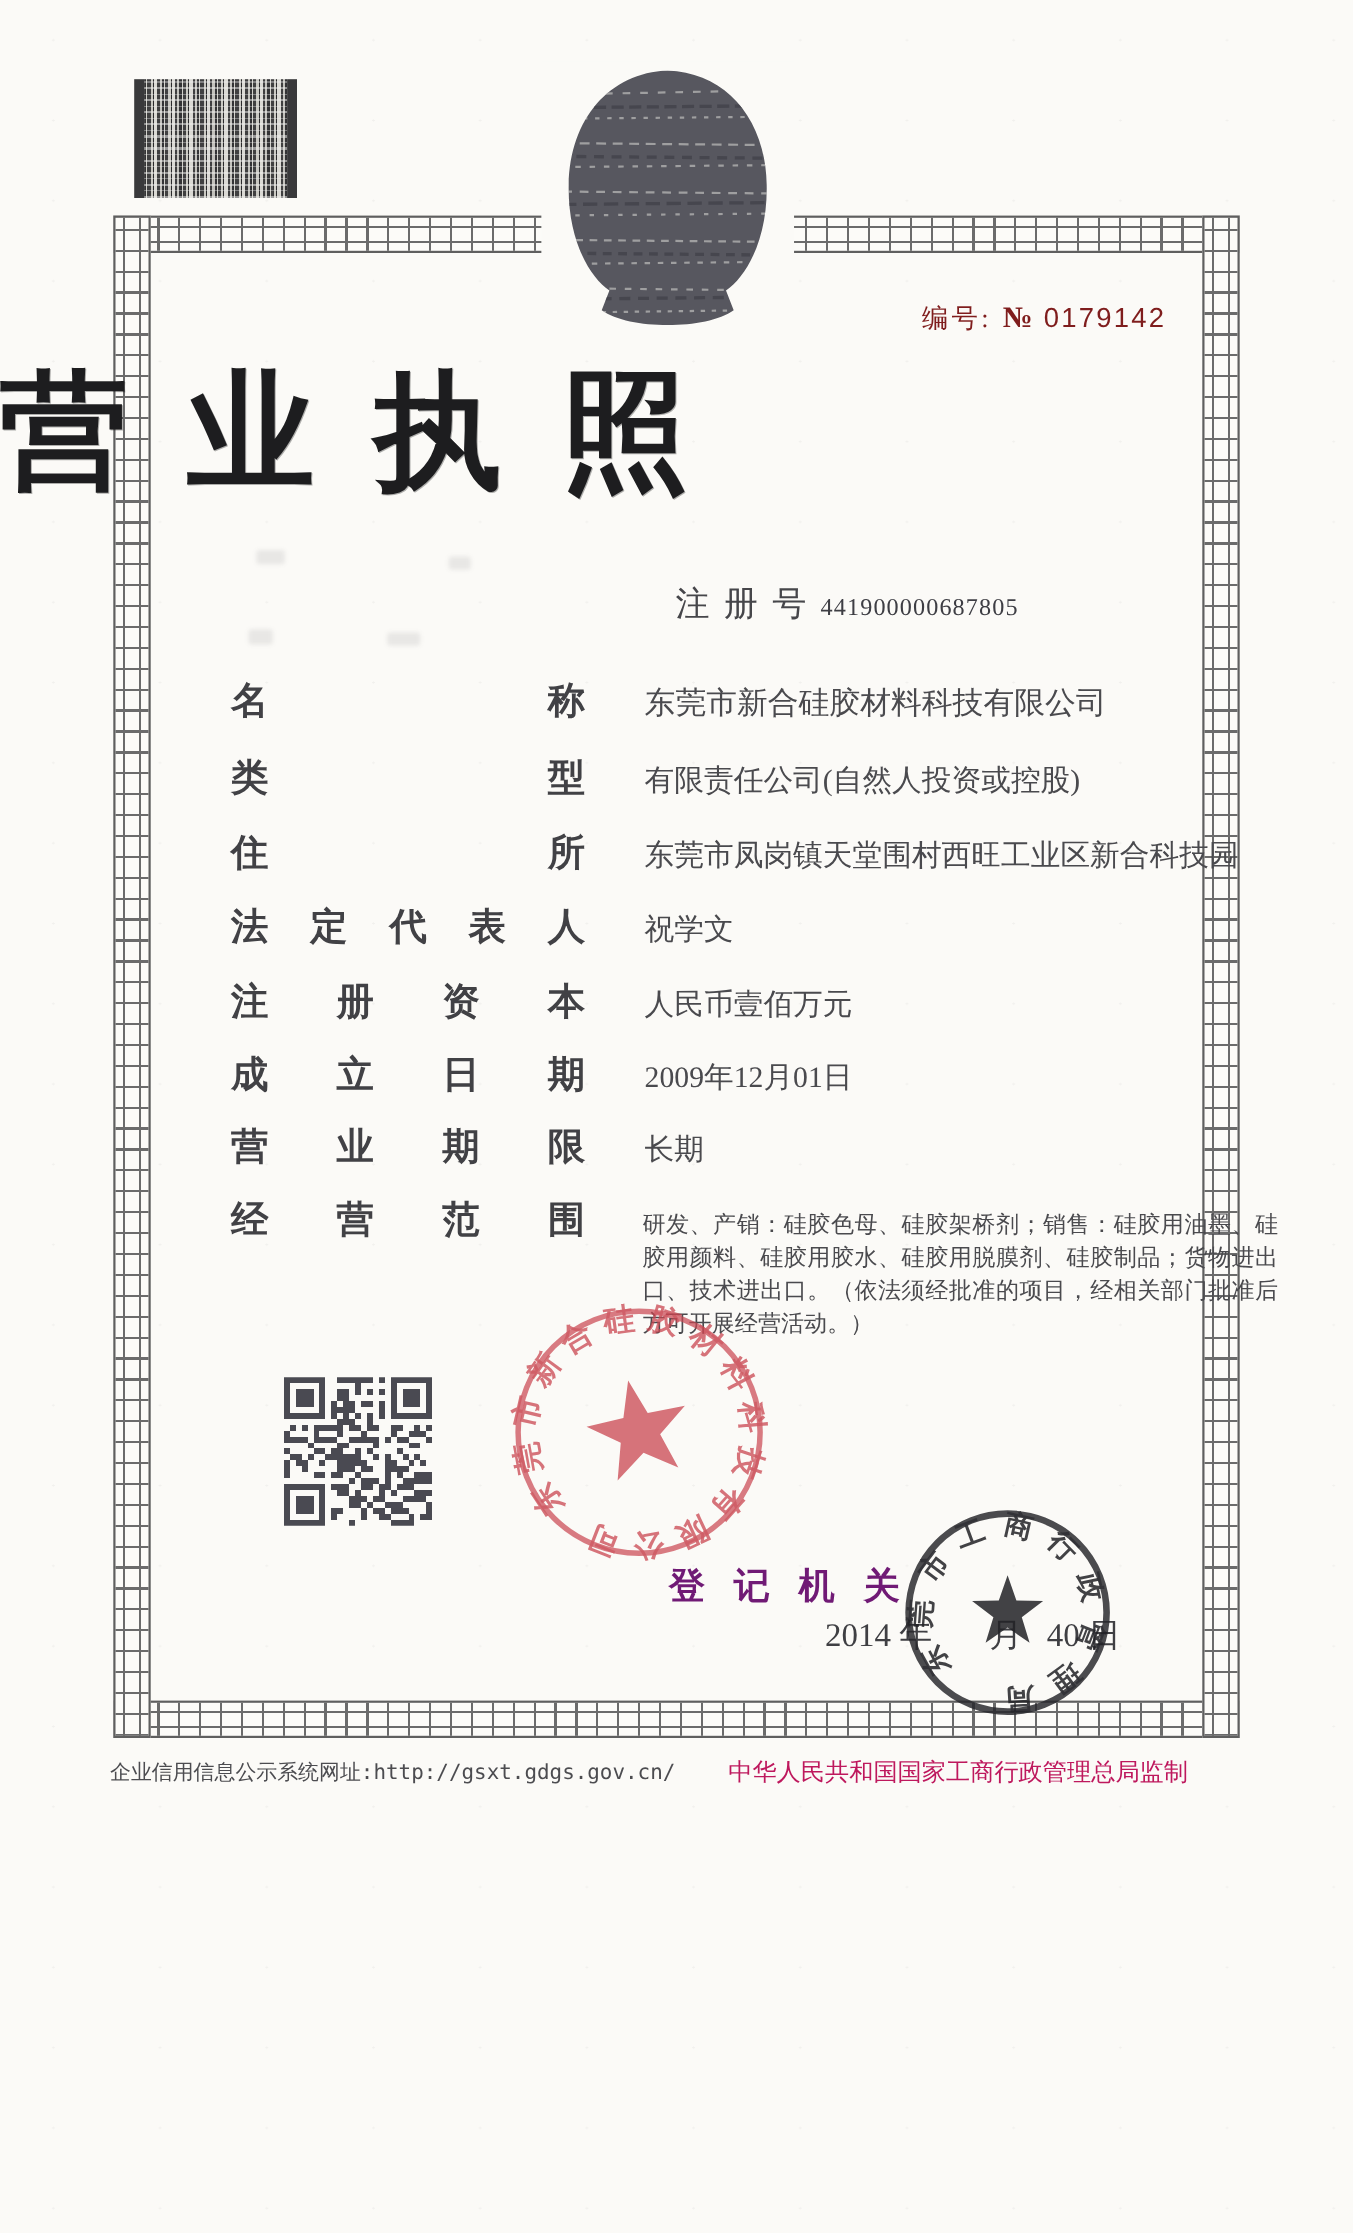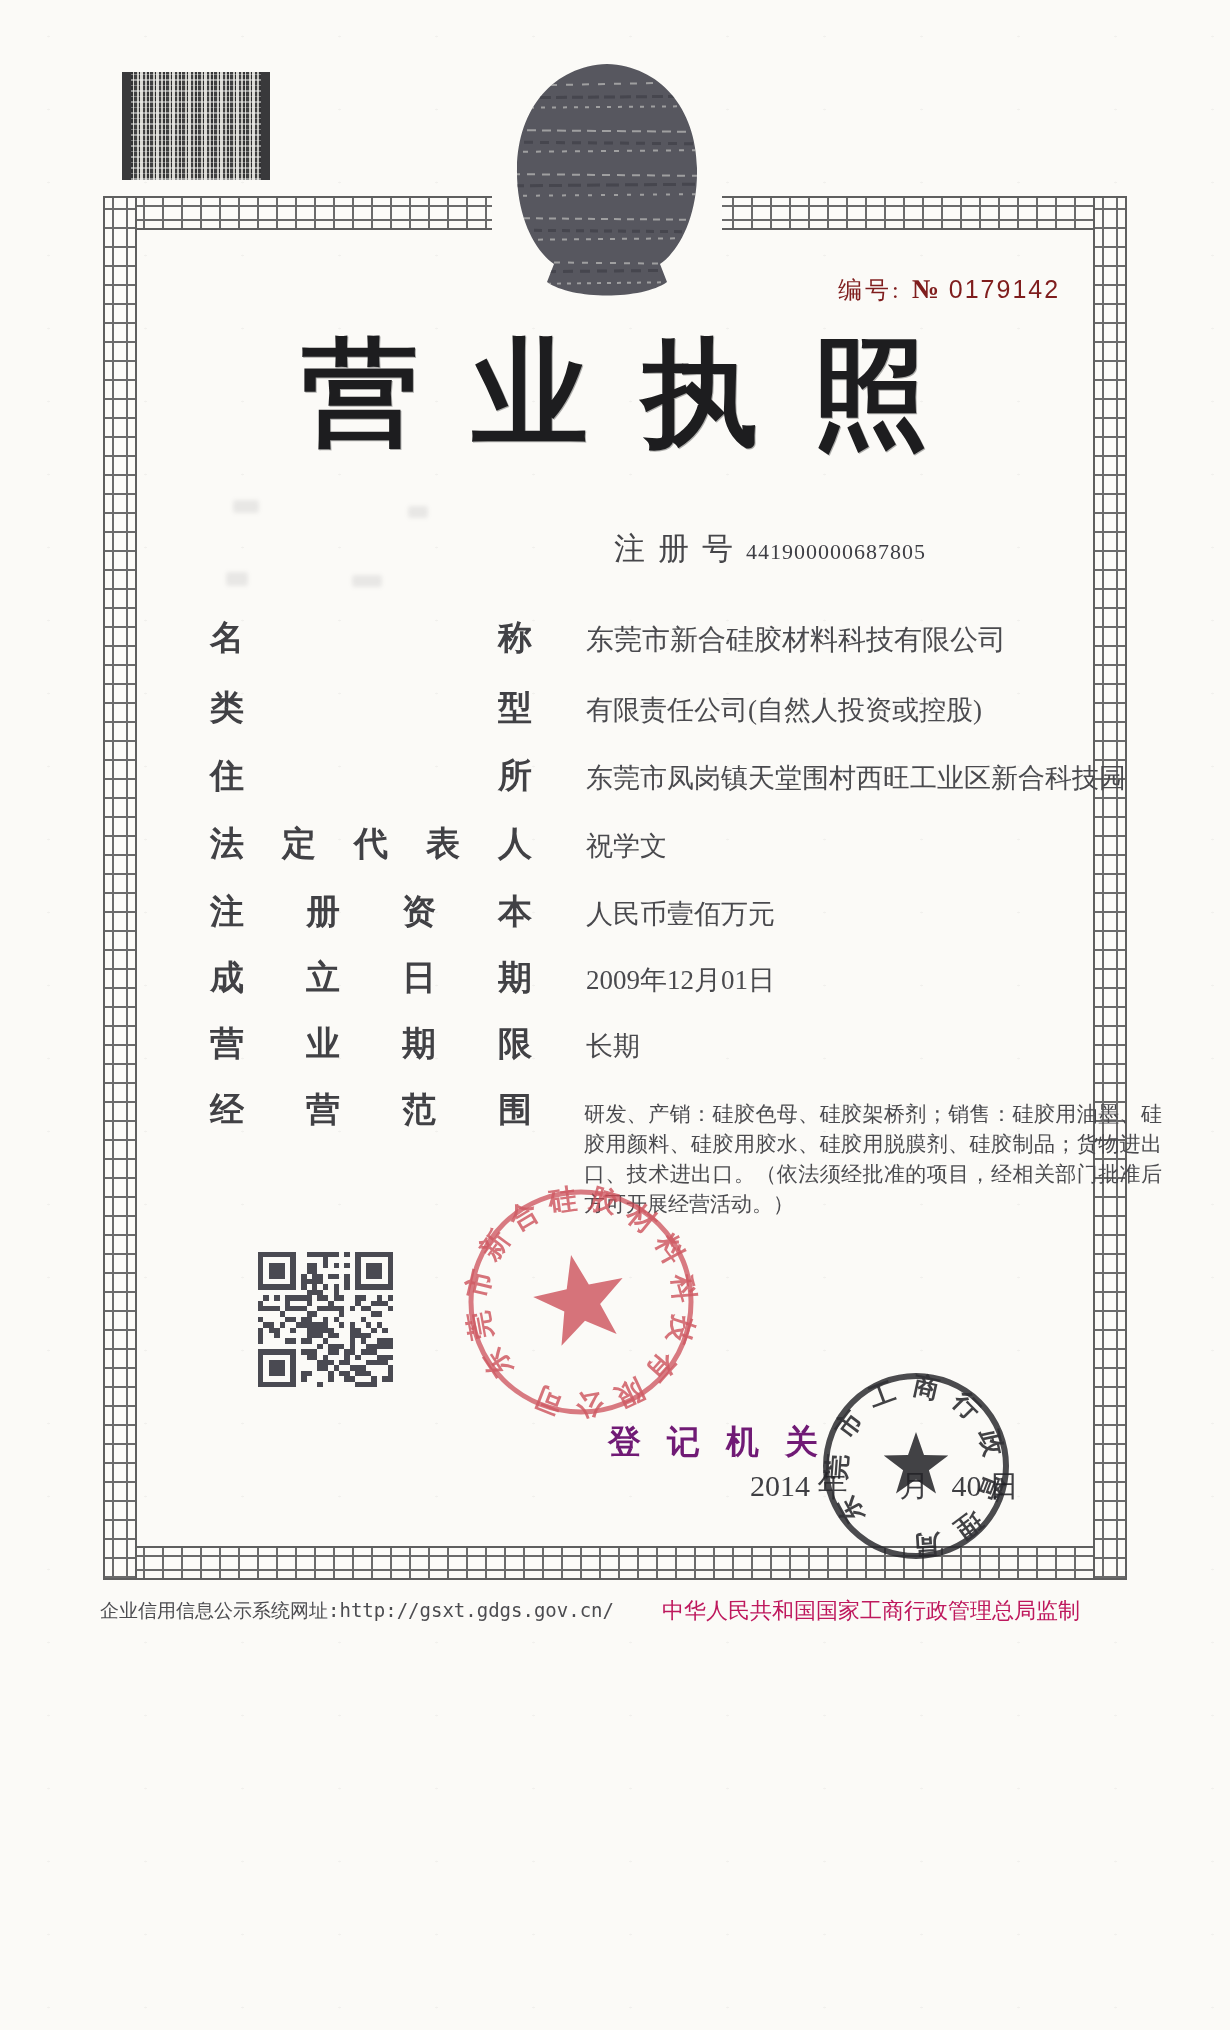--- a/index.html
+++ b/index.html
@@ -39,23 +39,23 @@
   }
   .emblem-wrap { left:492px; top:56px; width:230px; height:252px; z-index:3; }
 
   .serial { left:838px; top:250px; display:flex; align-items:baseline; gap:10px; z-index:4;
             color:#7f1d1d; }
   .serial .pfx { font-size:24px; letter-spacing:3px; }
   .serial .no  { font-size:27px; font-weight:bold; }
   .serial .num { font-size:25px; font-family:Liberation Sans, sans-serif; letter-spacing:2px;margin-top:25px; }
 
   .title {
-    left:0; right:0; top:322px; text-align:center; z-index:4;
+    left:0; right:0; top:322px; text-align:left; z-index:4;
     font-size:116px; font-weight:900; color:#1d1d1f;
-    letter-spacing:54px; padding-left:54px; line-height:1.25;
+    letter-spacing:54px; line-height:1.25;
     text-shadow:1px 1px 0 rgba(30,30,30,0.35);
   }
 
   .regline { left:614px; top:528px; display:flex; align-items:baseline; z-index:4; }
   .regline .rlabel { font-size:31px; letter-spacing:13px; color:#46464a; }
   .regline .rnum   { font-size:22px; color:#3e3e44; letter-spacing:1px; }
 
   
   .row { position:absolute; left:210px; display:flex; align-items:baseline; z-index:4; }
   .flabel {

